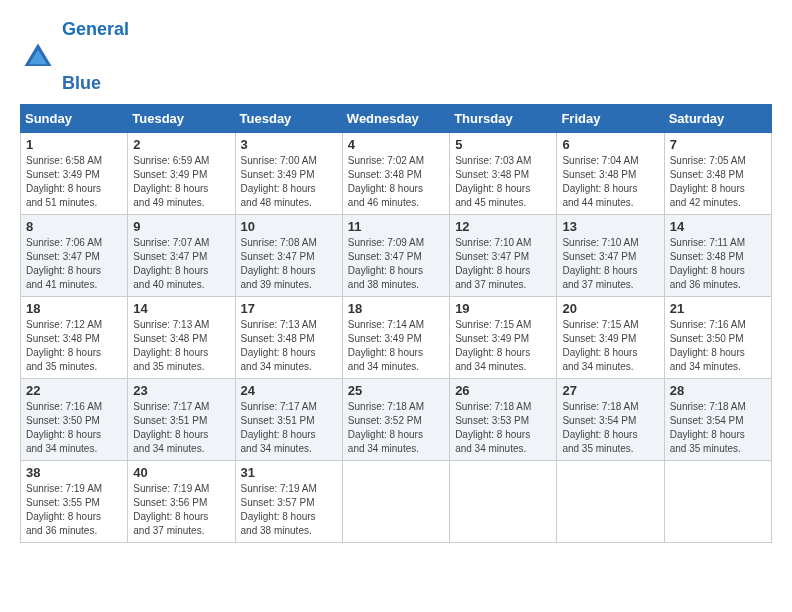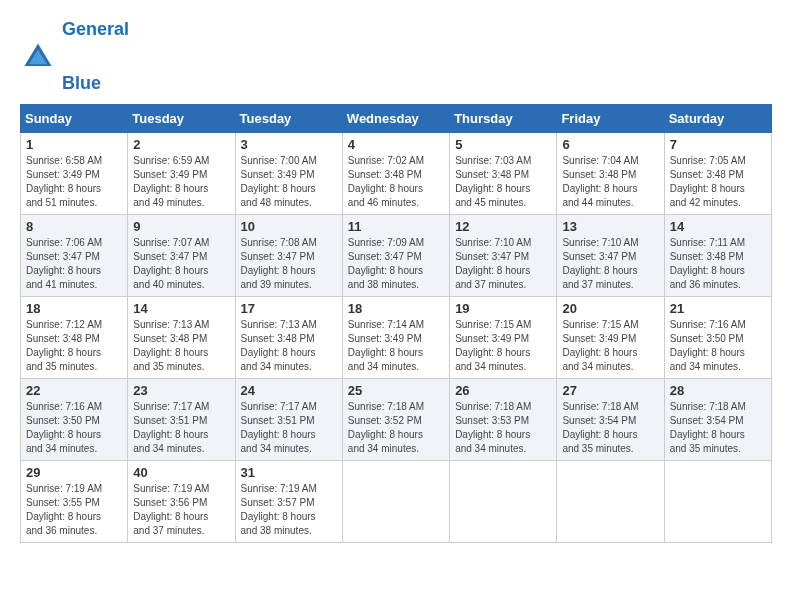--- a/index.html
+++ b/index.html
@@ -344,21 +344,21 @@
         <span class="day-num">28</span>
         <div class="day-info">
           Sunrise: 7:18 AM<br>
           Sunset: 3:54 PM<br>
           Daylight: 8 hours and&nbsp;35 minutes.
         </div>
       </td>
       </tr>
       <tr>
         <td>
-        <span class="day-num">29</span>
+        <span class="day-num">38</span>
         <div class="day-info">
           Sunrise: 7:19 AM<br>
           Sunset: 3:55 PM<br>
           Daylight: 8 hours and&nbsp;36 minutes.
         </div>
       </td>
         <td>
         <span class="day-num">40</span>
         <div class="day-info">
           Sunrise: 7:19 AM<br>

